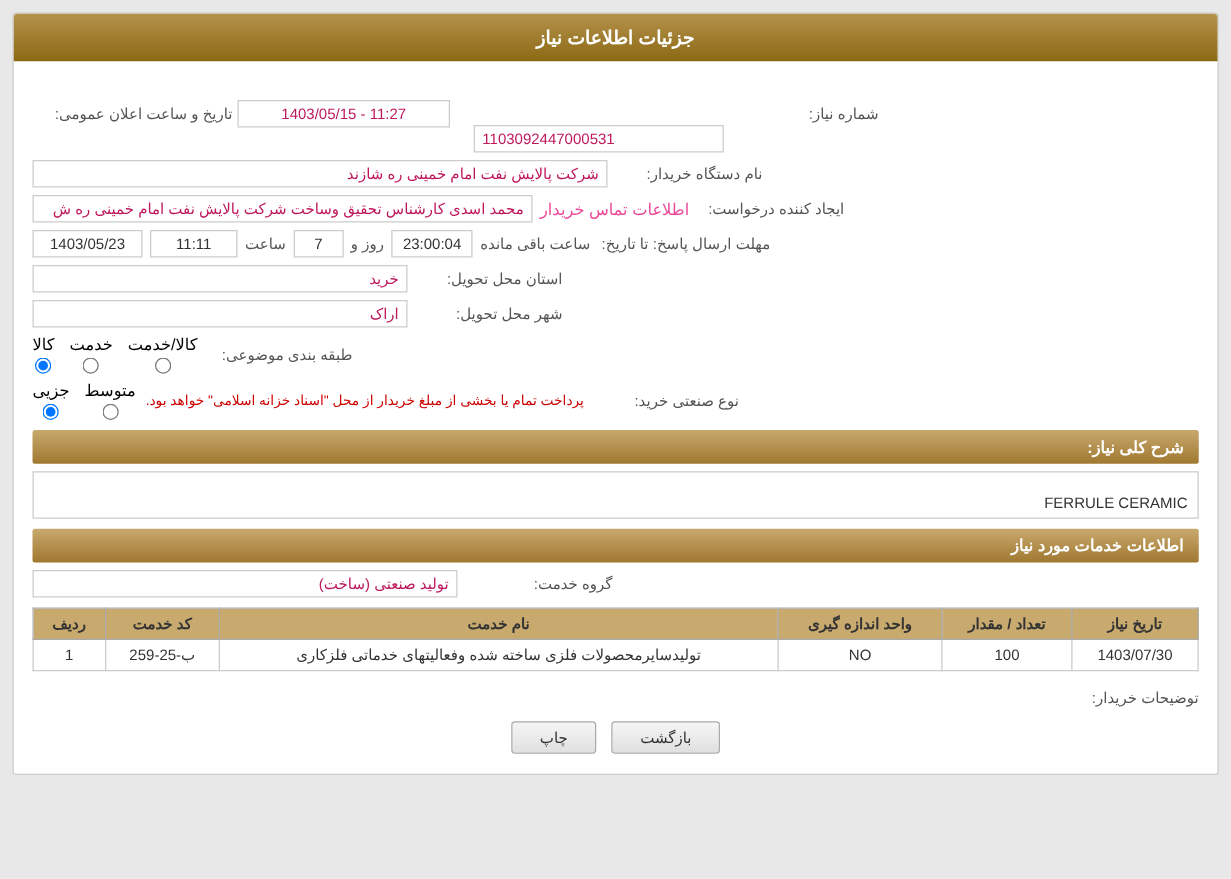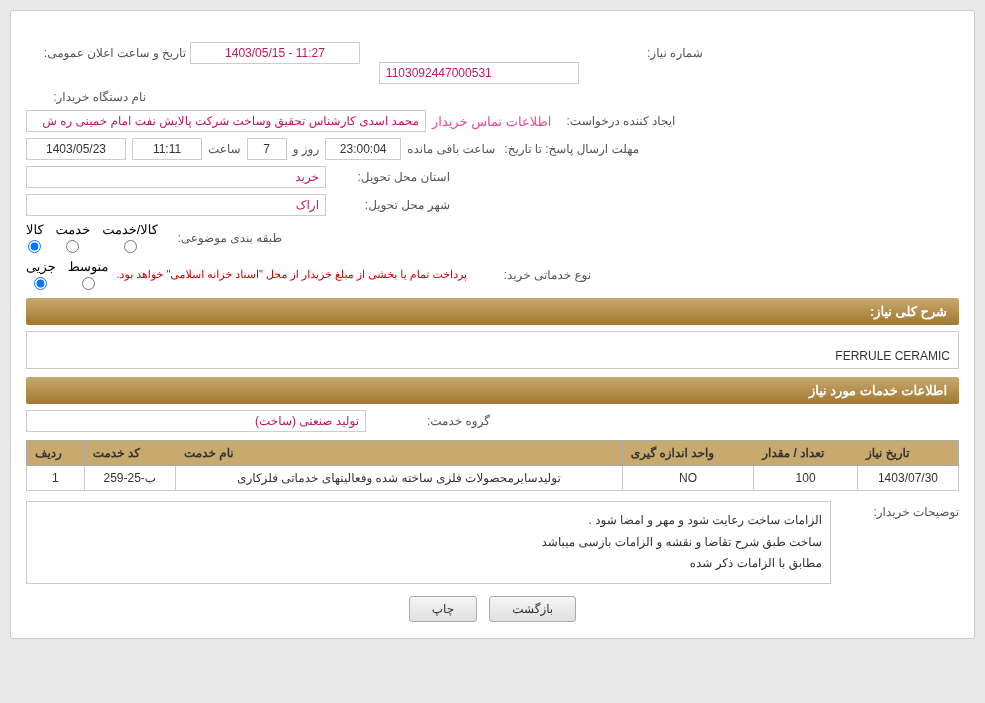--- a/index.html
+++ b/index.html
@@ -97,21 +97,21 @@
       width: 100%;
       border-collapse: collapse;
       margin-top: 6px;
     }
     table.data-table th {
       background: #c8a96e;
       border: 1px solid #aaa;
       padding: 5px 8px;
       font-size: 12px;
       font-weight: bold;
-      text-align: left;
+      text-align: center;
       color: #333;
     }
     table.data-table td {
       border: 1px solid #ccc;
       padding: 5px 8px;
       font-size: 12px;
       text-align: center;
       color: #333;
     }
     table.data-table tr:nth-child(even) td {
@@ -178,52 +178,54 @@
       display: flex;
       align-items: flex-end;
       justify-content: flex-end;
     }
   </style>
 </head>
 <body>
 
 <div class="page-wrapper">
   <div class="main-panel">
+    <div class="panel-header">جزئیات اطلاعات نیاز</div>
     <div class="panel-body">
 
       <div class="info-row" style="justify-content: flex-end;">
         <div class="info-label">شماره نیاز:</div>
         <div class="info-value" style="min-width:200px; direction:ltr; text-align:left;margin-top:41px;">1103092447000531</div>
         &nbsp;&nbsp;&nbsp;
         <div class="info-value" style="min-width:170px; direction:ltr; text-align:center;">1403/05/15 - 11:27</div>
         <div class="info-label" style="min-width:160px; text-align:right;">تاریخ و ساعت اعلان عمومی:</div>
       </div>
 
       <div class="info-row" style="justify-content: flex-end;">
         <div class="info-label">نام دستگاه خریدار:</div>
+        <div class="info-value wide" style="min-width:460px;">شرکت پالایش نفت امام خمینی  ره  شازند</div>
       </div>
 
       <div class="info-row" style="justify-content: flex-end; align-items:center;">
         <div class="info-label">ایجاد کننده درخواست:</div>
         <div style="display:flex; align-items:center; gap:6px;">
           <a class="link-blue">اطلاعات تماس خریدار</a>
           <div class="info-value" style="min-width:400px;">محمد اسدی کارشناس تحقیق وساخت شرکت پالایش نفت امام خمینی  ره  ش</div>
         </div>
       </div>
 
       <div class="info-row" style="justify-content: flex-end; align-items:center;">
         <div class="info-label" style="min-width:140px;">مهلت ارسال پاسخ: تا تاریخ:</div>
         <div style="display:flex; align-items:center; gap:6px;">
           <span class="inline-label">ساعت باقی مانده</span>
-          <div class="input-field" style="width:76px; text-align:center; direction:ltr;">23:00:04</div>
+          <div class="input-field" style="width:65px; text-align:center; direction:ltr;">23:00:04</div>
           <span class="inline-label">روز و</span>
           <div class="input-field" style="width:40px; text-align:center;">7</div>
           <span class="inline-label">ساعت</span>
           <div class="input-field" style="width:70px; text-align:center; direction:ltr;">11:11</div>
-          <div class="input-field" style="width:100px; text-align:center; direction:ltr;">1403/05/23</div>
+          <div class="input-field" style="width:88px; text-align:center; direction:ltr;">1403/05/23</div>
         </div>
       </div>
 
       <div class="info-row" style="justify-content: flex-end;">
         <div class="info-label">استان محل تحویل:</div>
         <div class="info-value medium" style="min-width:300px;">خرید</div>
       </div>
 
       <div class="info-row" style="justify-content: flex-end;">
         <div class="info-label">شهر محل تحویل:</div>
@@ -242,21 +244,21 @@
             <input type="radio" name="category" style="">
           </div>
           <div class="radio-item">
             <span>کالا</span>
             <input type="radio" name="category" checked="" style="">
           </div>
         </div>
       </div>
 
       <div class="info-row" style="justify-content: flex-end; align-items:center;">
-        <div class="info-label">نوع خدماتی خرید:</div>
+        <div class="info-label">نوع صنعتی خرید:</div>
         <div style="display:flex; align-items:center; gap:8px; flex-wrap:wrap;">
           <span class="inline-label" style="color:#c00; font-size:11px;">پرداخت تمام یا بخشی از مبلغ خریدار از محل "اسناد خزانه اسلامی" خواهد بود.</span>
           <div class="radio-group">
             <div class="radio-item">
               <span>متوسط</span>
               <input type="radio" name="ptype" style="">
             </div>
             <div class="radio-item">
               <span>جزیی</span>
               <input type="radio" name="ptype" checked="" style="">
@@ -295,23 +297,20 @@
       <td>NO</td>
       <td>تولیدسایرمحصولات فلزی ساخته شده وفعالیتهای خدماتی فلزکاری</td>
       <td>ب-25-259</td>
       <td>1</td>
     </tr>
           </tbody>
       </table>
 
       <div class="general-desc-row" style="margin-top:10px; align-items:flex-start;">
         <div class="general-desc-label">توضیحات خریدار:</div>
-        <div style="flex:1;">
-          <div class="desc-box" id="buyer-desc-content">الزامات ساخت رعایت شود و مهر و امضا شود .<br>ساخت طبق شرح تقاضا و نقشه و الزامات بازسی میباشد<br>مطابق با الزامات ذکر شده</div>
-        </div>
       </div>
 
       <div class="btn-row">
         <button class="btn">بازگشت</button>
         <button class="btn">چاپ</button>
       </div>
 
     </div>
   </div>
 </div>

